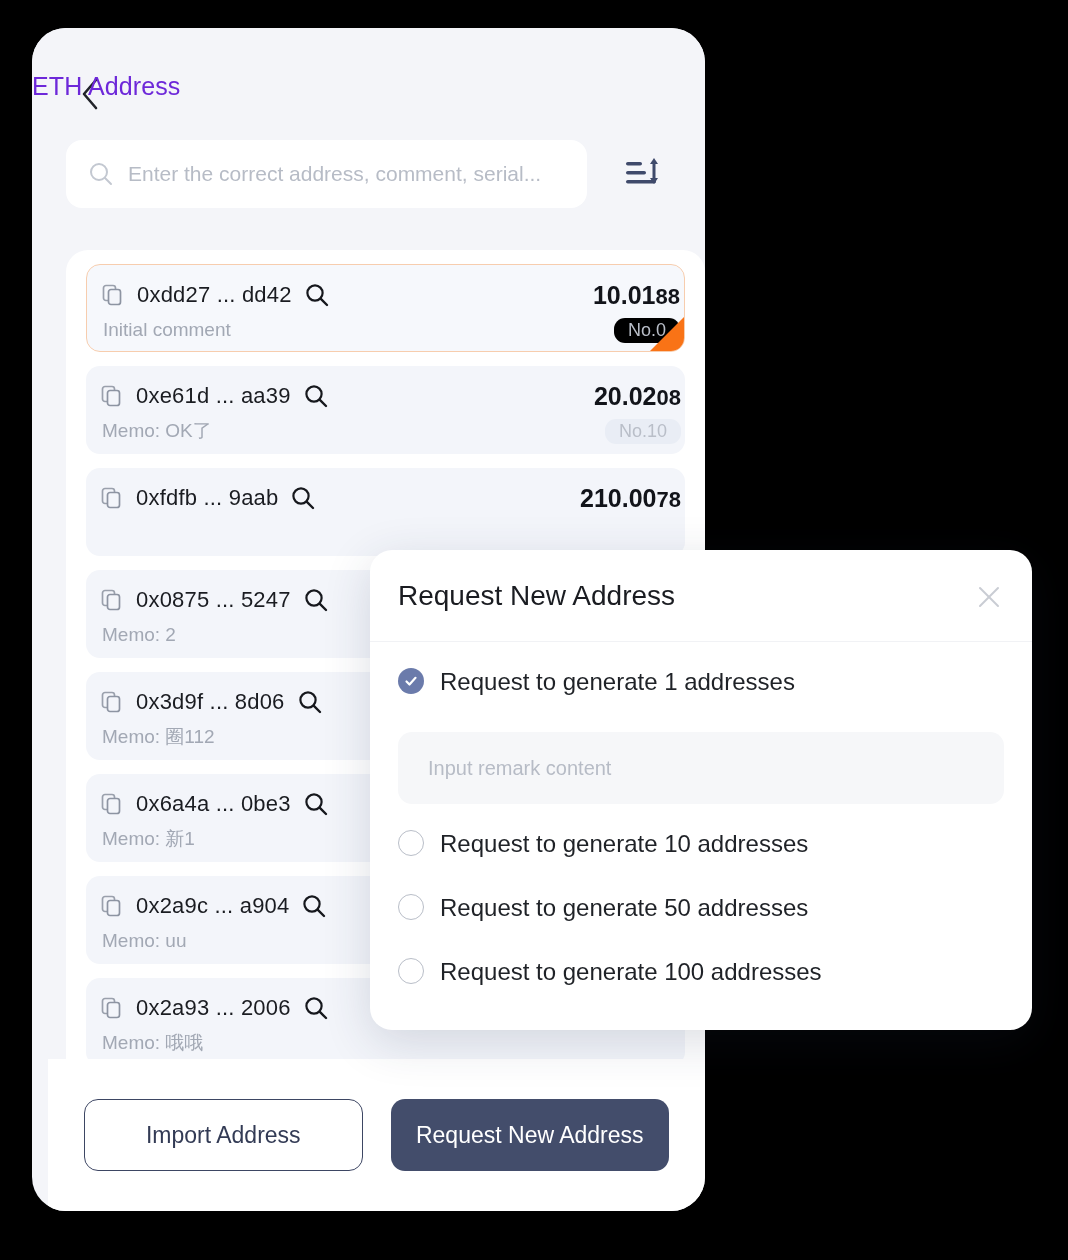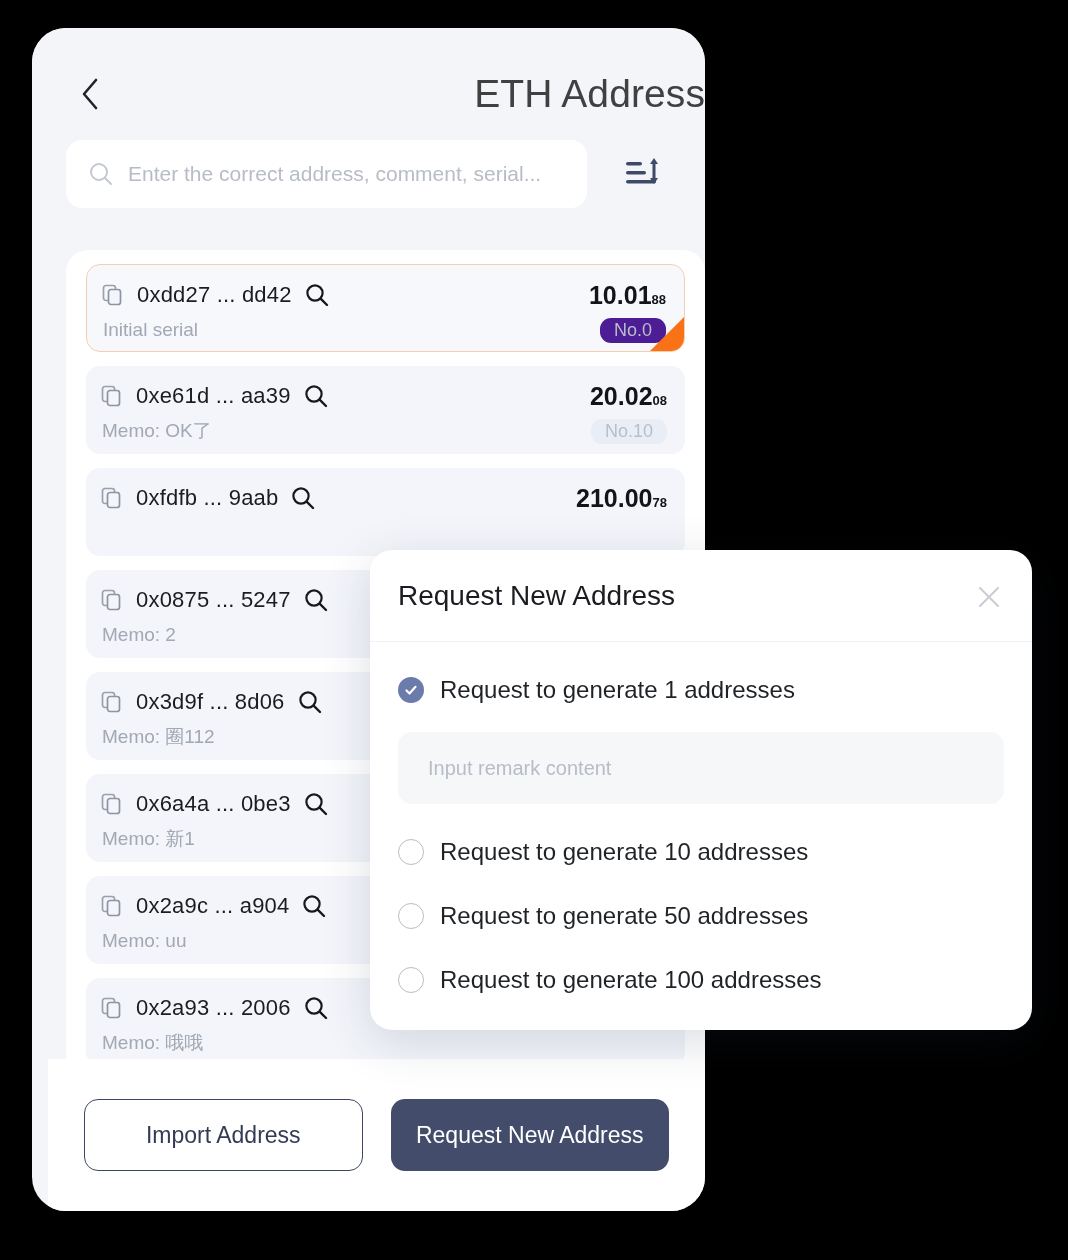--- a/index.html
+++ b/index.html
@@ -47,23 +47,23 @@
     align-items: center;
     justify-content: center;
     cursor: pointer;
   }
   .back-btn svg { display: block; }
   .page-title {
     position: absolute;
     left: 0;
     right: 0;
     top: 44px;
-    text-align: right;
-    font-size: 39px;
-    color: #404040;
+    text-align: left;
+    font-size: 25px;
+    color: #6d28d9;
     letter-spacing: 0.1px;
   }
 
   
   .search-row {
     position: absolute;
     left: 34px;
     top: 110px;
     width: 605px;
     height: 72px;
@@ -111,21 +111,21 @@
     overflow: hidden;
     padding: 14px 20px 0 20px;
   }
 
   .addr-card {
     position: relative;
     height: 88px;
     background: #f3f5fa;
     border-radius: 14px;
     margin-bottom: 14px;
-    padding: 12px 18px 0 14px;
+    padding: 12px 4px 0 14px;
     overflow: hidden;
   }
   .addr-card.highlight {
     background: #f6f8fc;
     border: 1.5px solid #f7cdae;
   }
   .corner-flag {
     position: absolute;
     right: 0;
     bottom: 0;
@@ -149,21 +149,21 @@
   }
   .magnify-icon { flex: 0 0 auto; display: flex; margin-left: 12px; }
   .amount {
     margin-left: auto;
     font-size: 25px;
     font-weight: bold;
     color: #12141a;
     white-space: nowrap;
   }
   .amount .frac {
-    font-size: 13px;
+    font-size: 22px;
     font-weight: bold;
     color: #12141a;
   }
 
   .row-bottom {
     display: flex;
     align-items: center;
     height: 34px;
     padding-left: 2px;
   }
@@ -173,21 +173,21 @@
     white-space: nowrap;
   }
   .serial {
     margin-left: auto;
     font-size: 18px;
     color: #b9bec8;
     background: #e9edf5;
     border-radius: 11px;
     padding: 2px 14px;
   }
-  .addr-card.highlight .serial { background: #4c1d95; }
+  .addr-card.highlight .serial { background: #000000; }
 
   
   .phone-footer {
     position: absolute;
     left: 16px;
     right: 0;
     bottom: 0;
     height: 152px;
     background: #ffffff;
     display: flex;
@@ -250,21 +250,21 @@
     height: 34px;
     display: flex;
     align-items: center;
     justify-content: center;
     cursor: pointer;
   }
   .modal-body { padding: 26px 28px 0 28px; }
 
   .opt-row {
     display: flex;
-    align-items: center;
+    align-items: flex-start;
     gap: 16px;
     height: 44px;
     cursor: pointer;
   }
   .opt-label {
     font-size: 24px;
     color: #1f2227;
     white-space: nowrap;
   }
   .radio {
@@ -349,21 +349,21 @@
             <span class="addr-text">0xdd27 ... dd42</span>
             <span class="magnify-icon">
               <svg width="26" height="26" viewBox="0 0 26 26">
                 <circle cx="11" cy="11" r="7.6" fill="none" stroke="#16181d" stroke-width="2.2"></circle>
                 <line x1="16.6" y1="16.6" x2="23" y2="23" stroke="#16181d" stroke-width="2.4" stroke-linecap="round"></line>
               </svg>
             </span>
             <span class="amount"><span>10.01</span><span class="frac">88</span></span>
           </div>
           <div class="row-bottom">
-            <span class="memo">Initial serial</span>
+            <span class="memo">Initial comment</span>
             <span class="serial">No.0</span>
           </div>
           <span class="corner-flag" style="border-bottom-color: rgb(249, 115, 22);"></span>
         </div>
       <div class="addr-card">
           <div class="row-top">
             <span class="copy-icon">
               <svg width="24" height="24" viewBox="0 0 24 24">
                 <rect x="2.5" y="2.5" width="12" height="15" rx="2.5" fill="none" stroke="#9aa0ac" stroke-width="1.7"></rect>
                 <rect x="7.5" y="6.5" width="12" height="15" rx="2.5" fill="#f3f5fa" stroke="#8d94a2" stroke-width="1.7"></rect>

